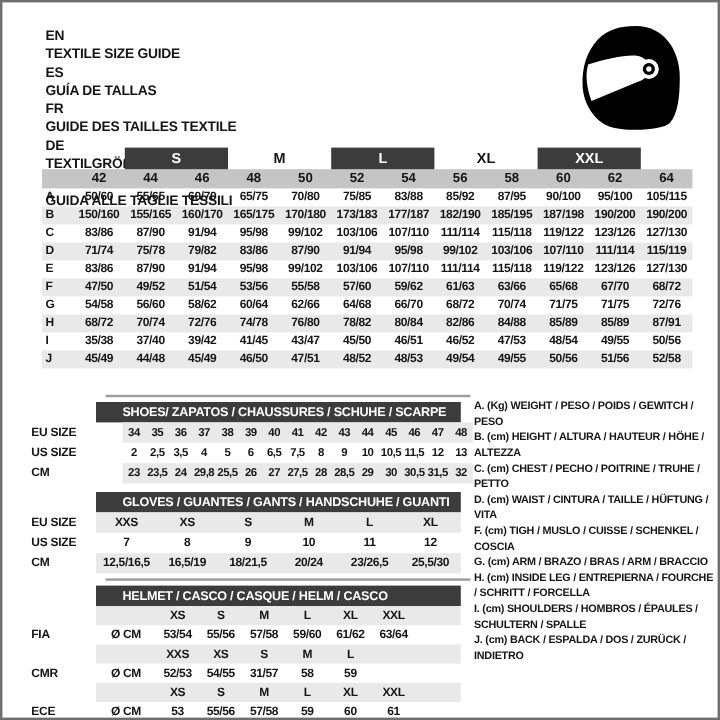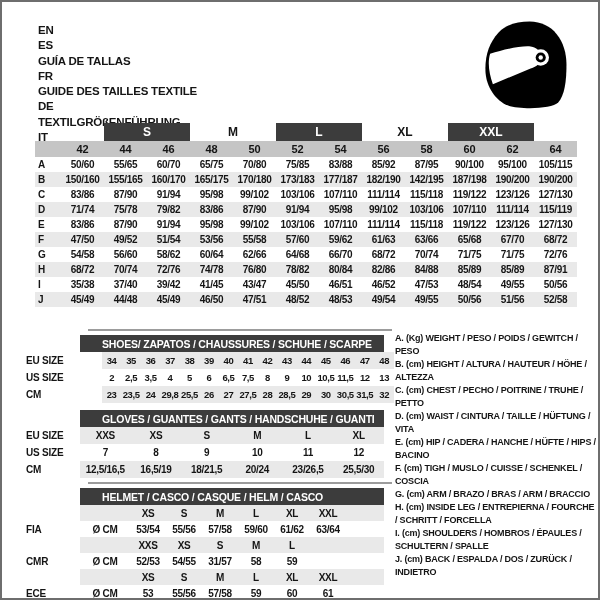--- a/index.html
+++ b/index.html
@@ -42,20 +42,21 @@
   .mt-4{margin-top:4px;}
   
   #legend{position:absolute;left:393px;top:330px;width:203px;font-weight:bold;font-size:9px;line-height:13px;letter-spacing:-0.2px;}
 </style>
 </head>
 <body style="--dark: #3c3c3c; --band: #c5c5c5; --alt: #e9e9e9;">
 
 <div class="lang" id="lang-block">
     <div class="lang-row">
       <div class="lang-code">EN</div>
+      <div class="lang-title">TEXTILE SIZE GUIDE</div>
     </div>
     <div class="lang-row">
       <div class="lang-code">ES</div>
       <div class="lang-title">GUÍA DE TALLAS</div>
     </div>
     <div class="lang-row">
       <div class="lang-code">FR</div>
       <div class="lang-title">GUIDE DES TAILLES TEXTILE</div>
     </div>
     <div class="lang-row">
@@ -120,21 +121,21 @@
       <div class="mt-grid trow alt">
         <div class="c letter">B</div>
         <div class="c">150/160</div>
         <div class="c">155/165</div>
         <div class="c">160/170</div>
         <div class="c">165/175</div>
         <div class="c">170/180</div>
         <div class="c">173/183</div>
         <div class="c">177/187</div>
         <div class="c">182/190</div>
-        <div class="c">142/195</div>
+        <div class="c">185/195</div>
         <div class="c">187/198</div>
         <div class="c">190/200</div>
         <div class="c">190/200</div>
       </div>
       <div class="mt-grid trow">
         <div class="c letter">C</div>
         <div class="c">83/86</div>
         <div class="c">87/90</div>
         <div class="c">91/94</div>
         <div class="c">95/98</div>
@@ -451,19 +452,18 @@
         </div>
       </div>
   </div>
 </div>
 
 <div id="legend">
     <div class="legend-item">A. (Kg) WEIGHT / PESO / POIDS / GEWITCH / PESO</div>
     <div class="legend-item">B. (cm) HEIGHT / ALTURA / HAUTEUR / HÖHE / ALTEZZA</div>
     <div class="legend-item">C. (cm) CHEST / PECHO / POITRINE / TRUHE / PETTO</div>
     <div class="legend-item">D. (cm) WAIST / CINTURA / TAILLE / HÜFTUNG / VITA</div>
-    <div class="legend-item">E. (cm) HIP / CADERA / HANCHE / HÜFTE / HIPS /  BACINO</div>
     <div class="legend-item">F. (cm) TIGH / MUSLO / CUISSE / SCHENKEL / COSCIA</div>
     <div class="legend-item">G. (cm) ARM  / BRAZO / BRAS / ARM / BRACCIO</div>
     <div class="legend-item">H. (cm) INSIDE LEG / ENTREPIERNA / FOURCHE / SCHRITT / FORCELLA</div>
     <div class="legend-item">I.  (cm) SHOULDERS / HOMBROS / ÉPAULES / SCHULTERN / SPALLE</div>
     <div class="legend-item">J. (cm) BACK / ESPALDA / DOS / ZURÜCK / INDIETRO</div>
   </div>
 
 </body></html>

